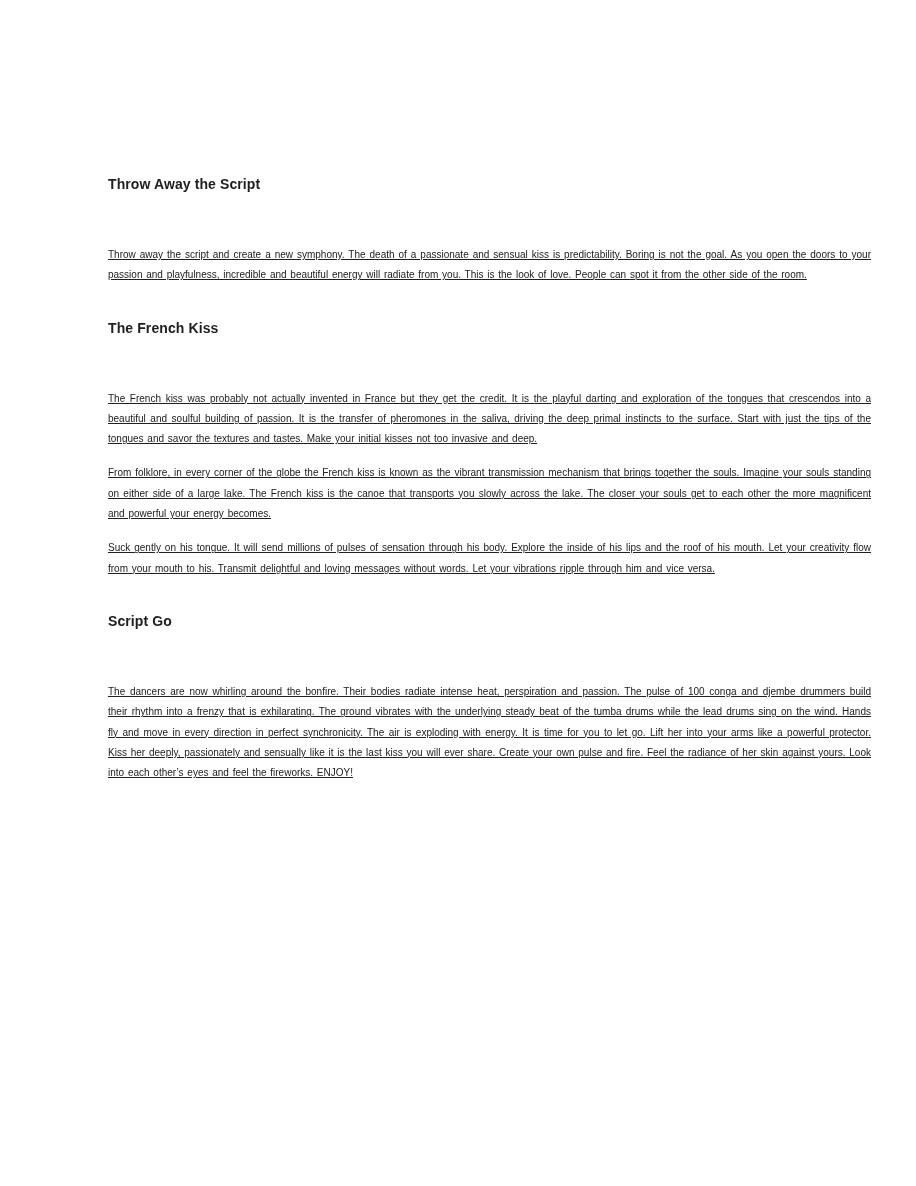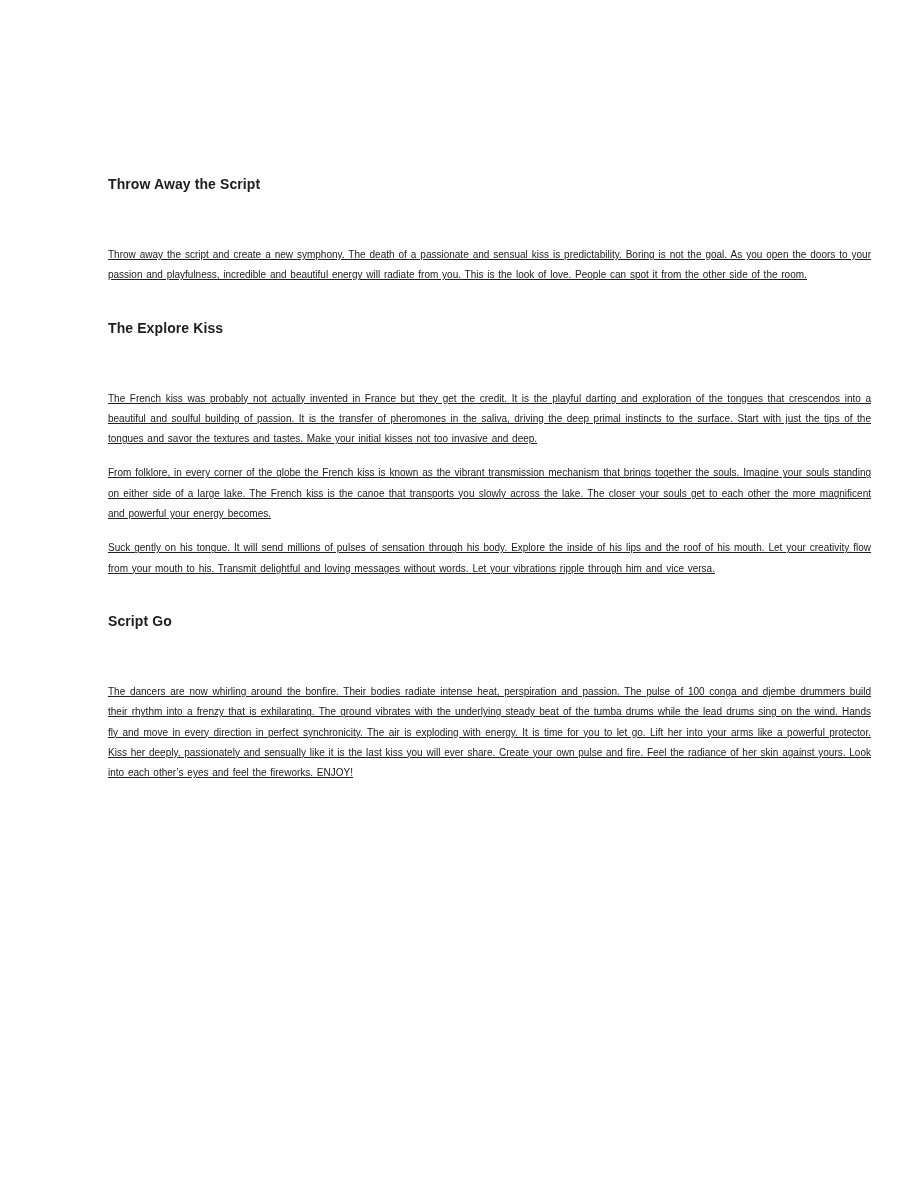--- a/index.html
+++ b/index.html
@@ -47,21 +47,21 @@
 
 <div class="page">
   <div class="content">
 
     <div class="doc-section">
       <div class="doc-heading">Throw Away the Script</div>
       <p class="doc-paragraph">Throw away the script and create a new symphony. The death of a passionate and sensual kiss is predictability. Boring is not the goal. As you open the doors to your passion and playfulness, incredible and beautiful energy will radiate from you. This is the look of love. People can spot it from the other side of the room.</p>
     </div>
 
     <div class="doc-section">
-      <div class="doc-heading">The Explore Kiss</div>
+      <div class="doc-heading">The French Kiss</div>
       <p class="doc-paragraph">The French kiss was probably not actually invented in France but they get the credit. It is the playful darting and exploration of the tongues that crescendos into a beautiful and soulful building of passion. It is the transfer of pheromones in the saliva, driving the deep primal instincts to the surface. Start with just the tips of the tongues and savor the textures and tastes. Make your initial kisses not too invasive and deep.</p>
       <p class="doc-paragraph">From folklore, in every corner of the globe the French kiss is known as the vibrant transmission mechanism that brings together the souls. Imagine your souls standing on either side of a large lake. The French kiss is the canoe that transports you slowly across the lake. The closer your souls get to each other the more magnificent and powerful your energy becomes.</p>
       <p class="doc-paragraph">Suck gently on his tongue. It will send millions of pulses of sensation through his body. Explore the inside of his lips and the roof of his mouth. Let your creativity flow from your mouth to his. Transmit delightful and loving messages without words. Let your vibrations ripple through him and vice versa.</p>
     </div>
 
     <div class="doc-section">
       <div class="doc-heading">Script Go</div>
       <p class="doc-paragraph">The dancers are now whirling around the bonfire. Their bodies radiate intense heat, perspiration and passion. The pulse of 100 conga and djembe drummers build their rhythm into a frenzy that is exhilarating. The ground vibrates with the underlying steady beat of the tumba drums while the lead drums sing on the wind. Hands fly and move in every direction in perfect synchronicity. The air is exploding with energy. It is time for you to let go. Lift her into your arms like a powerful protector. Kiss her deeply, passionately and sensually like it is the last kiss you will ever share. Create your own pulse and fire. Feel the radiance of her skin against yours. Look into each other’s eyes and feel the fireworks. ENJOY!</p>
     </div>
 

